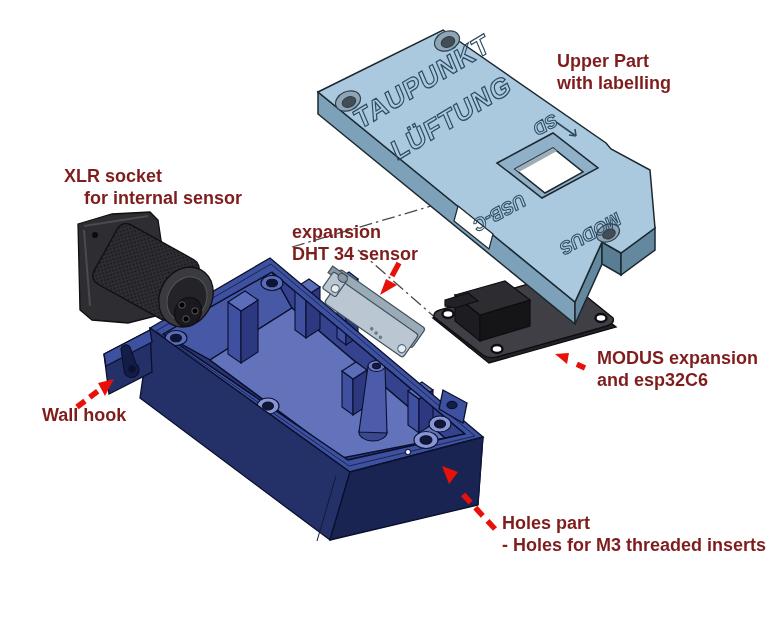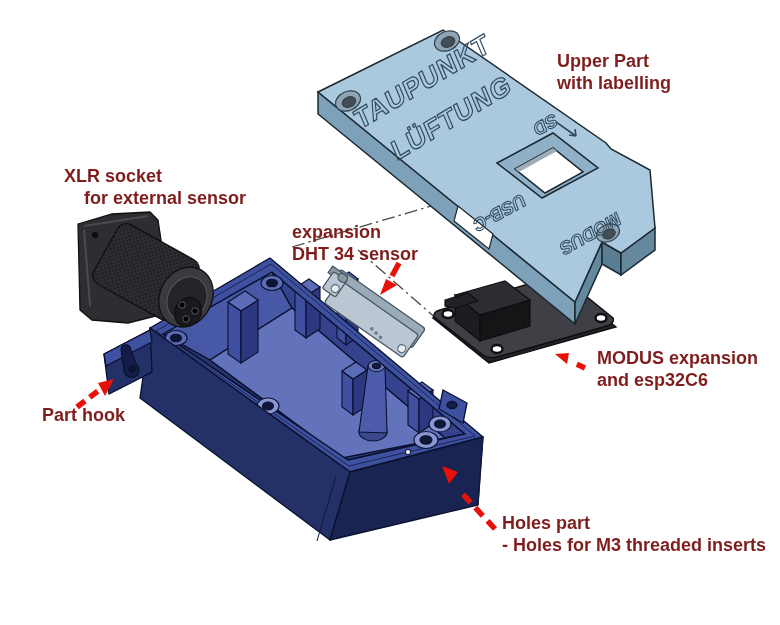--- a/index.html
+++ b/index.html
@@ -203,34 +203,34 @@
   </g>
 </svg>
 
   <div class="label" style="left:557px;top:50px;">
     <div>Upper Part</div>
     <div>with labelling</div>
   </div>
 
   <div class="label" style="left:64px;top:165px;">
     <div>XLR socket</div>
-    <div class="l2-indent">for external sensor</div>
+    <div class="l2-indent">for internal sensor</div>
   </div>
 
   <div class="label" style="left:292px;top:221px;">
     <div>expansion</div>
     <div>DHT 34 sensor</div>
   </div>
 
   <div class="label" style="left:597px;top:347px;">
     <div>MODUS expansion</div>
     <div>and esp32C6</div>
   </div>
 
   <div class="label" style="left:42px;top:404px;">
-    <div>Part hook</div>
+    <div>Wall hook</div>
   </div>
 
   <div class="label" style="left:502px;top:512px;">
     <div>Holes part</div>
     <div>- Holes for M3 threaded inserts</div>
   </div>
 </div>
 
 </body></html>

